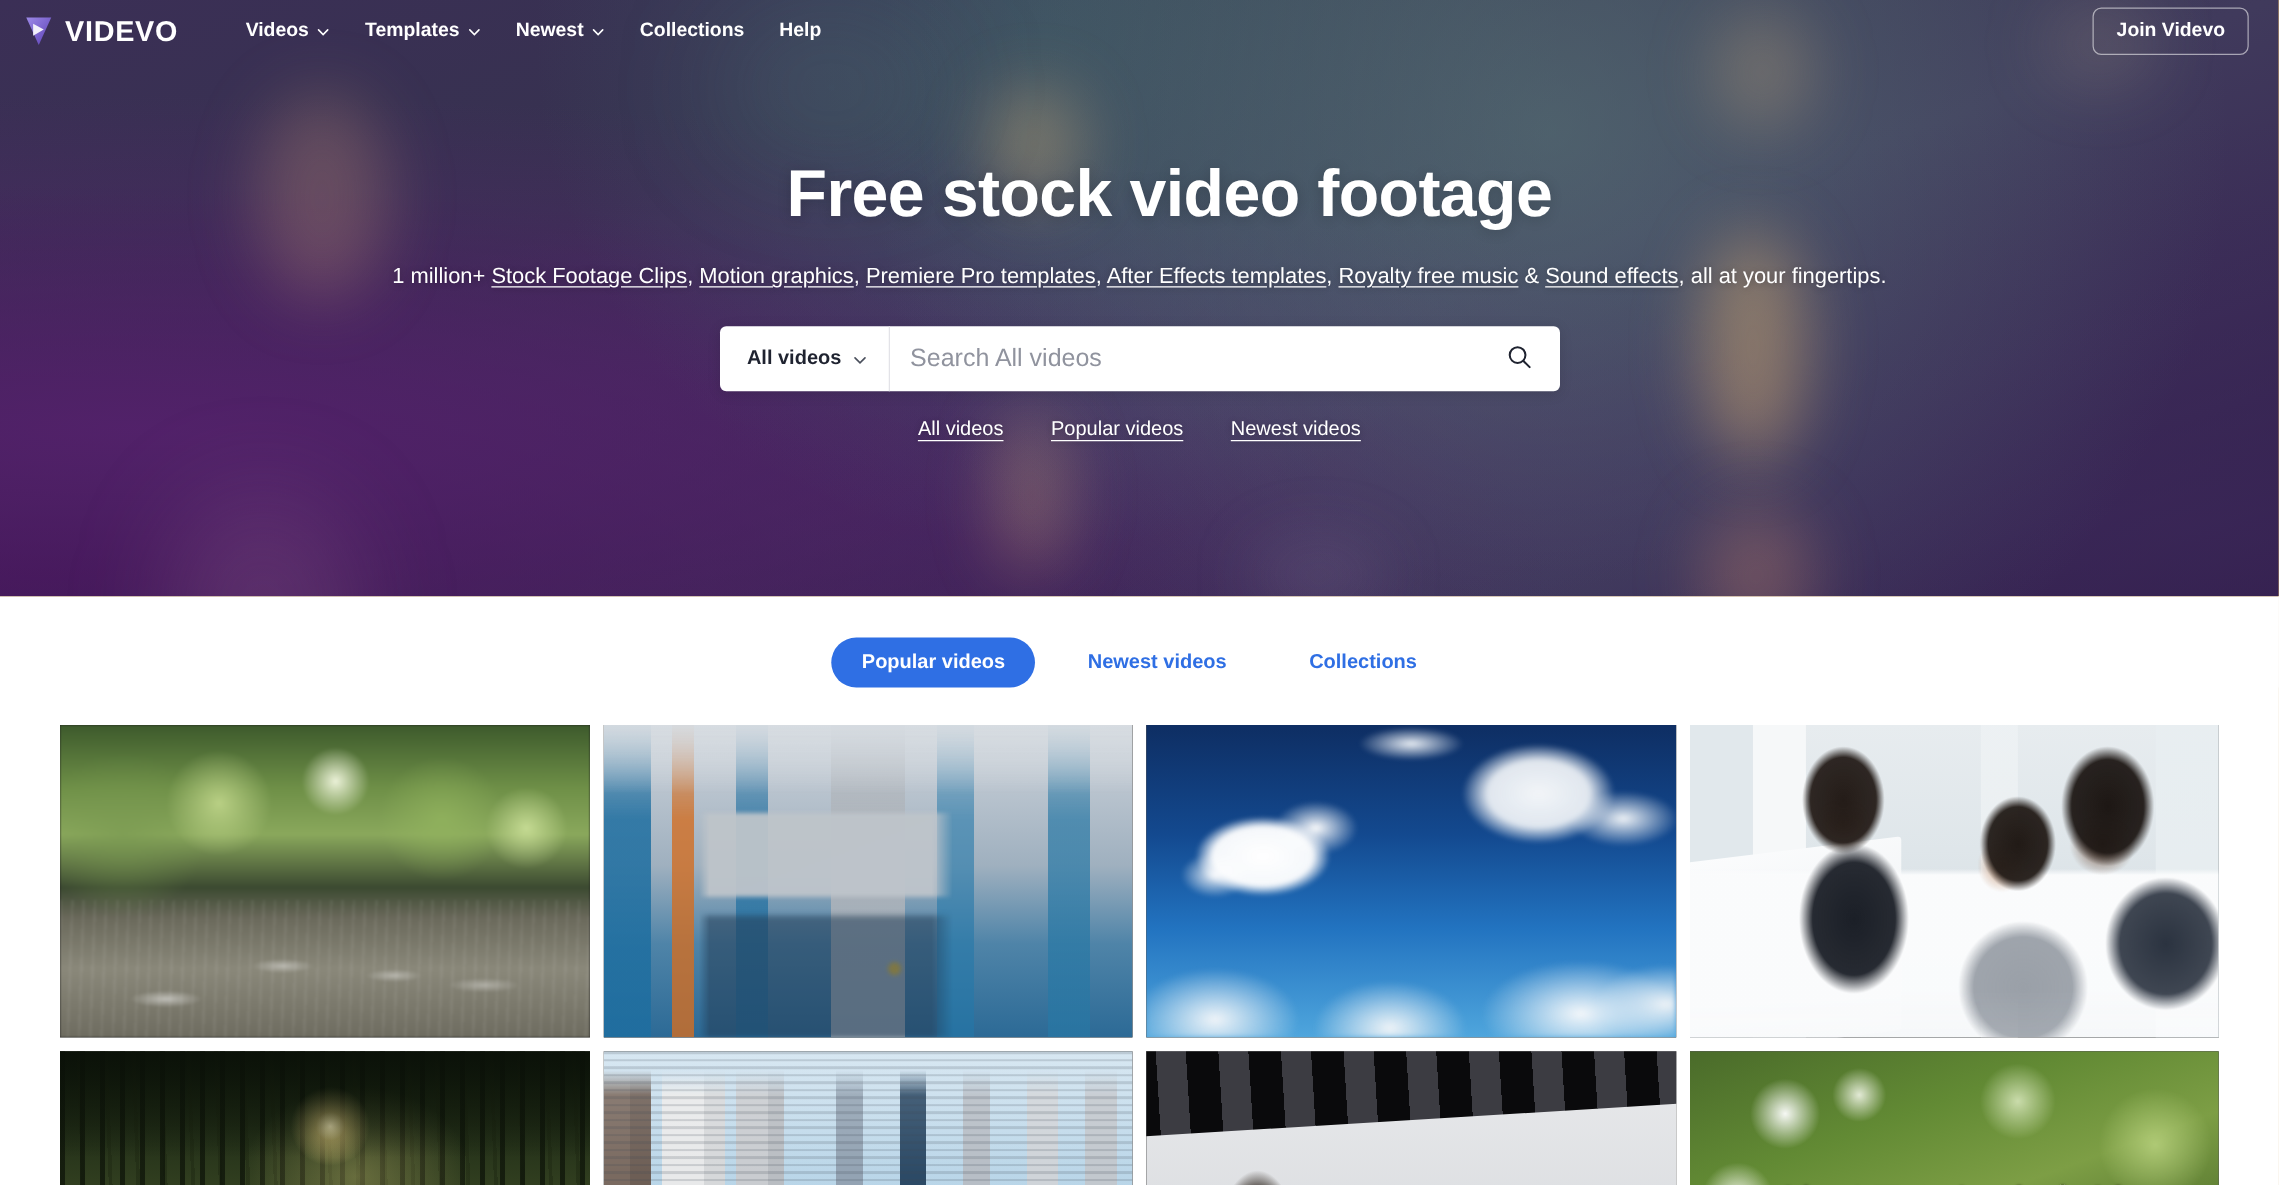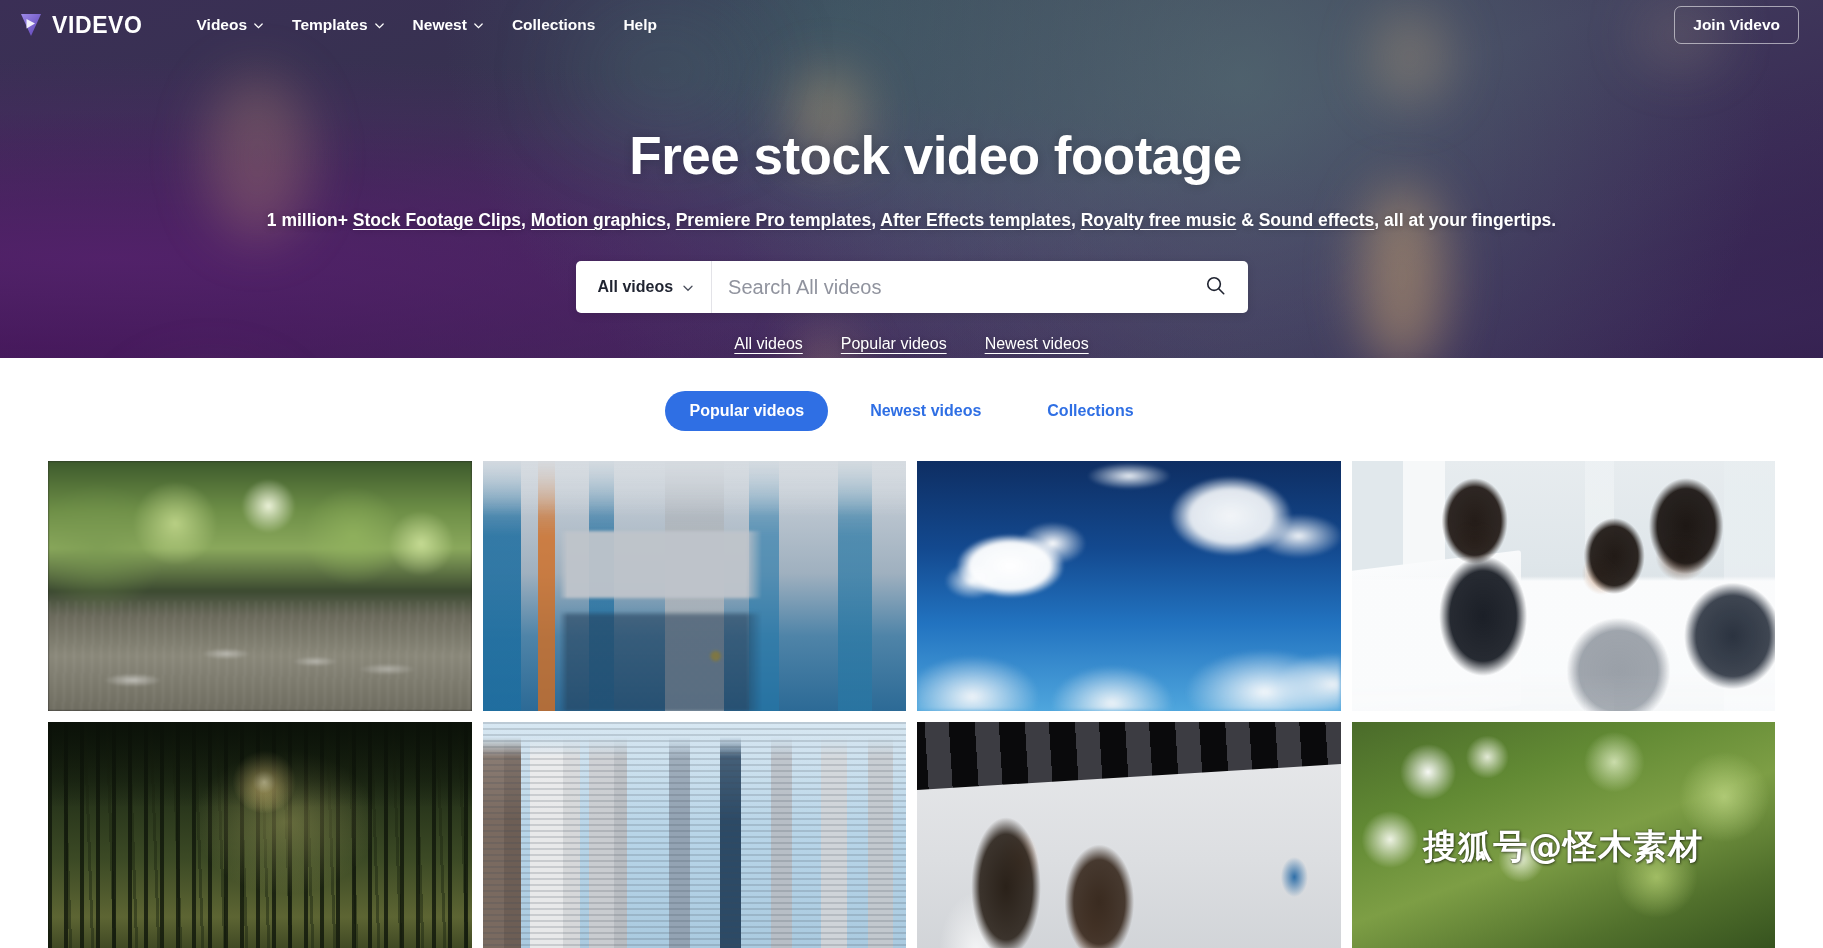--- a/index.html
+++ b/index.html
@@ -9,21 +9,21 @@
     height: 948px;
     overflow: hidden;
     font-family: "Liberation Sans", sans-serif;
     background: #ffffff;
   }
 
   
   .hero {
     position: relative;
     width: 1823px;
-    height: 358px;
+    height: 477px;
     overflow: hidden;
     background: #a16207;
   }
   .hero-bg {
     position: absolute;
     inset: 0;
     background:
       radial-gradient(circle at 68% 22%, rgba(92,130,125,0.55) 0%, rgba(92,130,125,0) 42%),
       radial-gradient(circle at 46% 6%, rgba(66,108,112,0.50) 0%, rgba(66,108,112,0) 38%),
       radial-gradient(ellipse at 6% 72%, rgba(86,34,110,0.85) 0%, rgba(86,34,110,0) 55%),
@@ -110,21 +110,21 @@
     font-size: 53px;
     font-weight: bold;
     letter-spacing: -0.5px;
     text-shadow: 0 1px 10px rgba(0,0,0,0.18);
     padding-left: 48px;
   }
   .hero-sub {
     margin-top: 24px;
     color: #ffffff;
     font-size: 17.5px;
-    font-weight: bold;
+    font-weight: normal;
     text-shadow: 0 1px 6px rgba(0,0,0,0.28);
   }
   .hero-sub a {
     color: #ffffff;
     text-decoration: underline;
     text-underline-offset: 3px;
   }
 
   
   .search-wrap {

